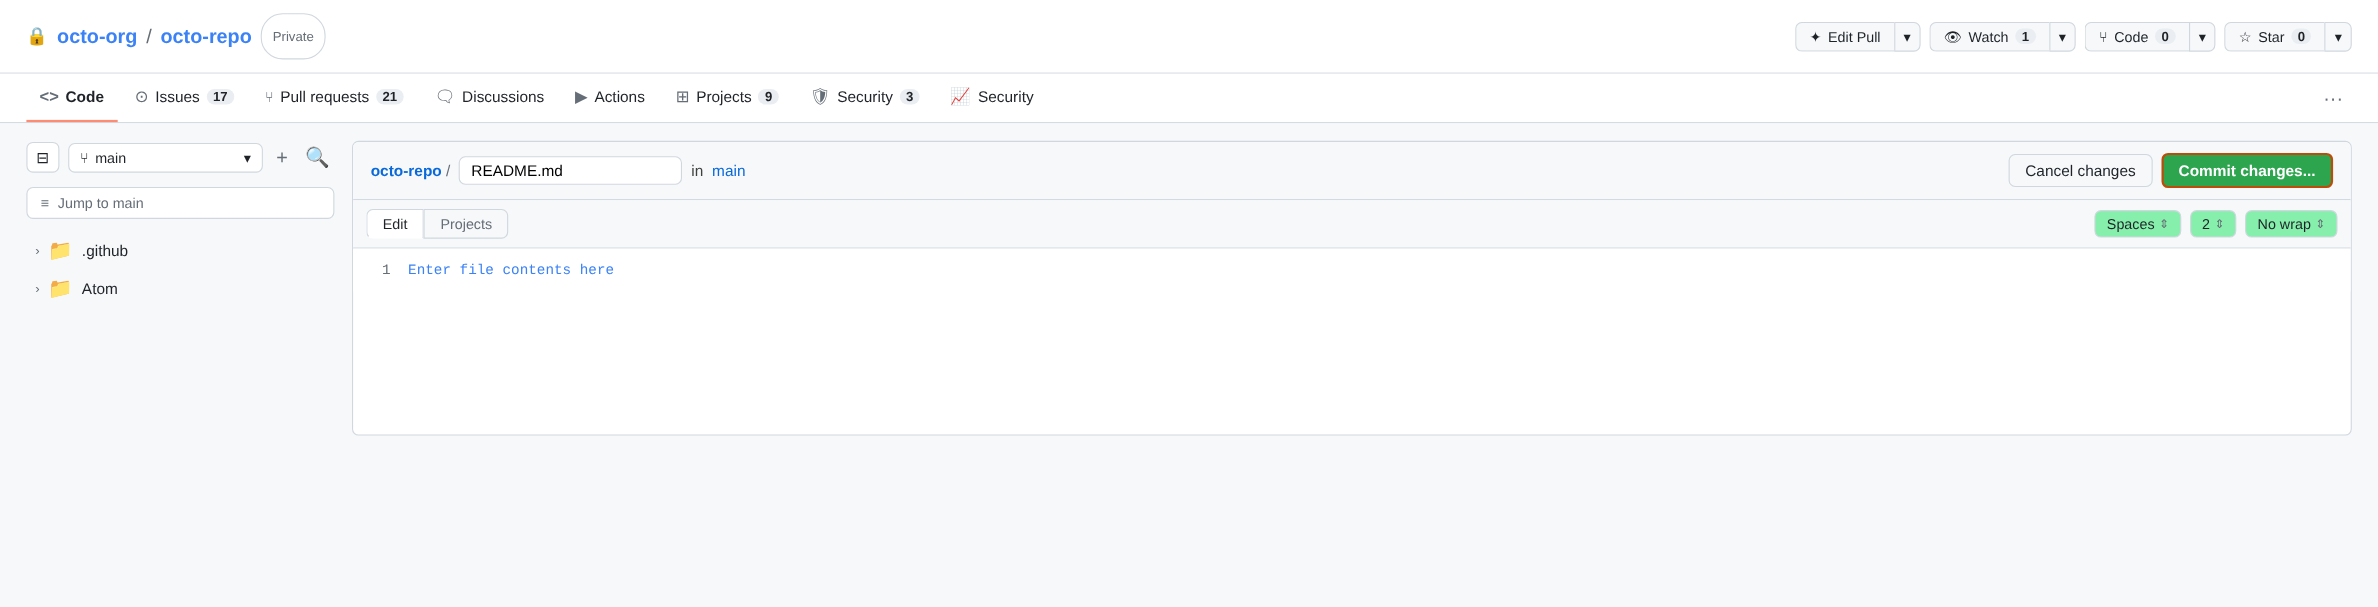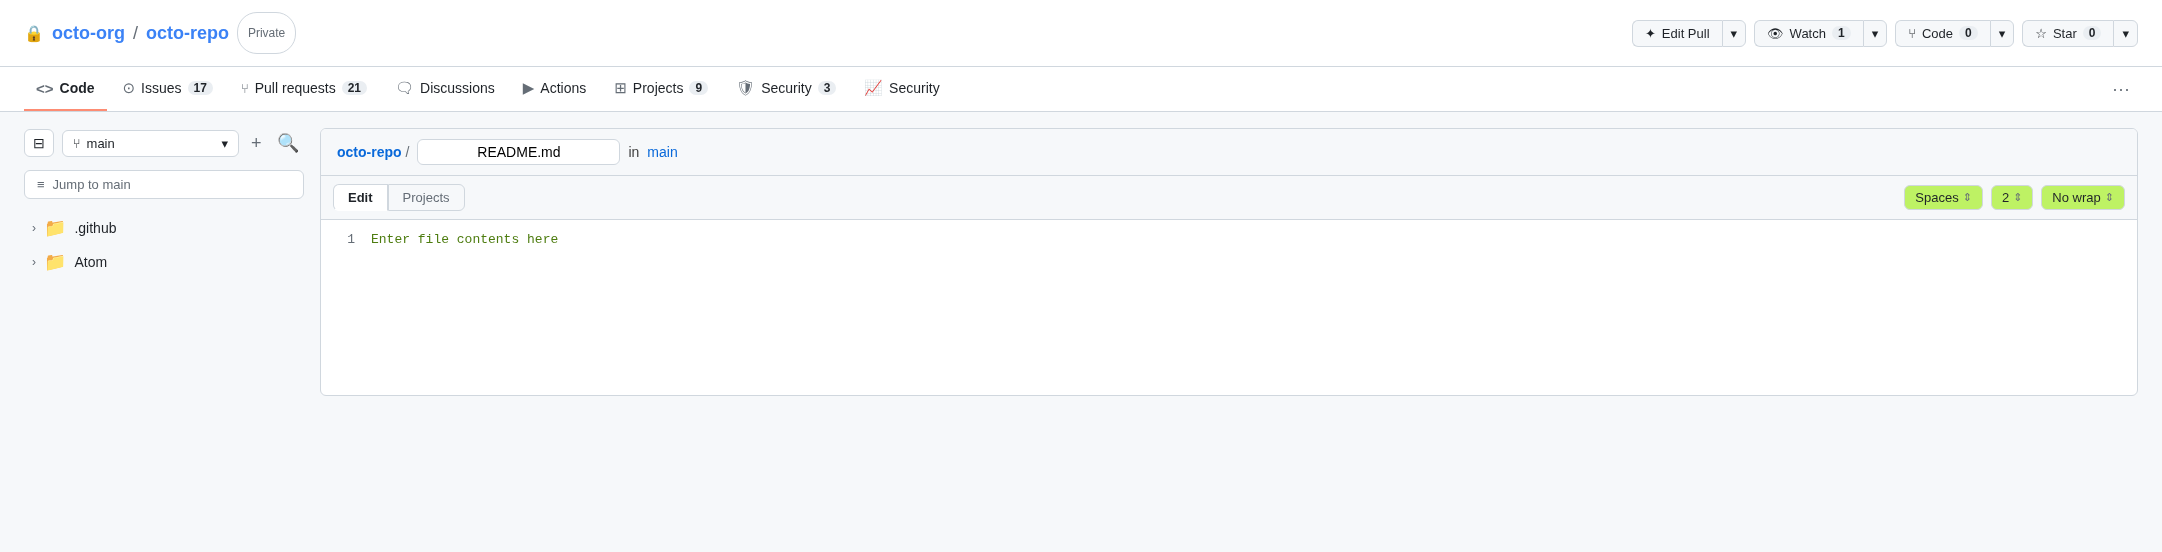--- a/index.html
+++ b/index.html
@@ -232,21 +232,20 @@
     }
     .breadcrumb a { color: #0969da; text-decoration: none; font-weight: 600; }
     .breadcrumb .sep { color: #656d76; }
     .filename-input {
       border: 1px solid #d0d7de;
       border-radius: 6px;
       padding: 4px 10px;
       font-size: 14px;
       background: #fff;
       min-width: 180px;
-      text-align: center;
     }
     .in-label { color: #404040; font-size: 14px; }
     .branch-link { color: #0969da; text-decoration: none; font-size: 14px; font-weight: 500; }
     .editor-actions {
       margin-left: auto;
       display: flex;
       align-items: center;
       gap: 8px;
     }
     .cancel-btn {
@@ -286,35 +285,35 @@
       border: 1px solid #d0d7de;
       background: #f6f8fa;
       padding: 5px 14px;
       font-size: 13px;
       cursor: pointer;
       color: #656d76;
     }
     .edit-tab.active {
       background: #fff;
       color: #1f2328;
-      font-weight: 700;
+      font-weight: 400;
       border-bottom: 1px solid #fff;
       position: relative;
       z-index: 1;
     }
     .edit-tab:first-child { border-radius: 6px 0 0 6px; }
     .edit-tab:last-child { border-radius: 0 6px 6px 0; }
     .editor-options {
       display: flex;
       align-items: center;
       gap: 8px;
     }
     .select-btn {
       border: 1px solid #d0d7de;
-      background: #bef264;
+      background: #86efac;
       border-radius: 6px;
       padding: 4px 10px;
       font-size: 13px;
       cursor: pointer;
       color: #1f2328;
       display: flex;
       align-items: center;
       gap: 4px;
     }
     .select-btn .arrow { font-size: 11px; color: #656d76; }
@@ -334,21 +333,21 @@
       text-align: right;
       padding-right: 16px;
       color: #656d76;
       font-size: 13px;
       font-family: "SFMono-Regular", Consolas, "Liberation Mono", Menlo, monospace;
       user-select: none;
     }
     .line-content {
       font-family: "SFMono-Regular", Consolas, "Liberation Mono", Menlo, monospace;
       font-size: 13px;
-      color: #4d7c0f;
+      color: #3b82f6;
       flex: 1;
     }
   </style>
 </head>
 <body>
 
 <div class="top-bar">
   <div class="repo-title">
     <span class="lock-icon">🔒</span>
     <a href="#">octo-org</a>
@@ -475,20 +474,24 @@
   <div class="editor-area">
 
     <div class="editor-header">
       <div class="breadcrumb">
         <a href="#">octo-repo</a>
         <span class="sep">/</span>
       </div>
       <input class="filename-input" type="text" value="README.md" style="">
       <span class="in-label">in</span>
       <a href="#" class="branch-link">main</a>
+      <div class="editor-actions">
+        <button class="cancel-btn">Cancel changes</button>
+        <button class="commit-btn">Commit changes...</button>
+      </div>
     </div>
 
     <div class="edit-tabs">
       <div class="edit-tab-group">
         <button class="edit-tab active">Edit</button>
         <button class="edit-tab">Projects</button>
       </div>
       <div class="editor-options">
         <button class="select-btn">
           <span>Spaces</span>

